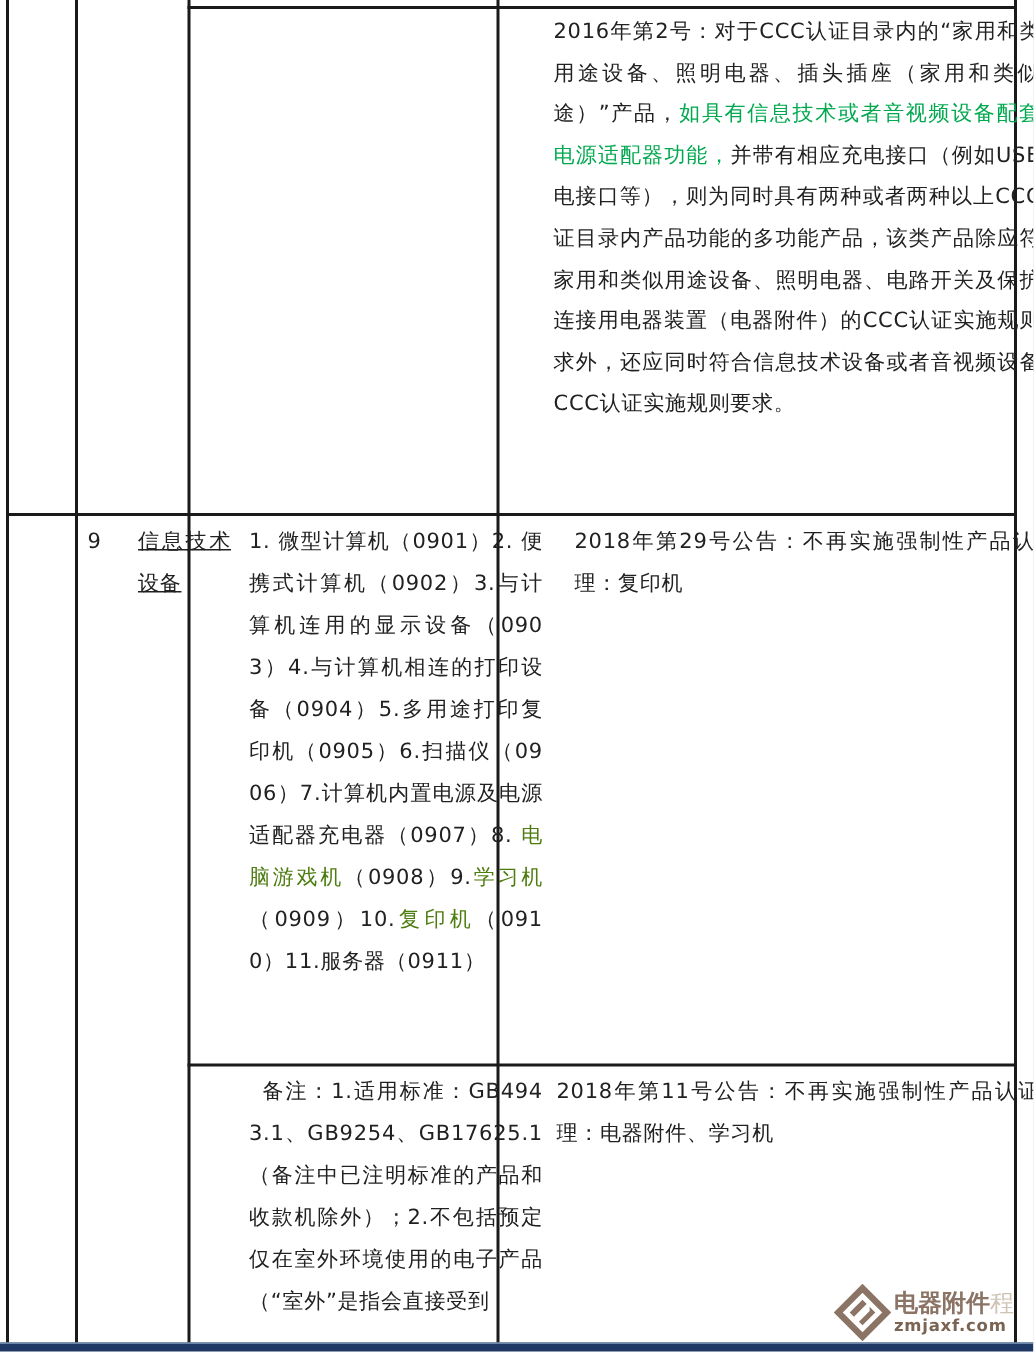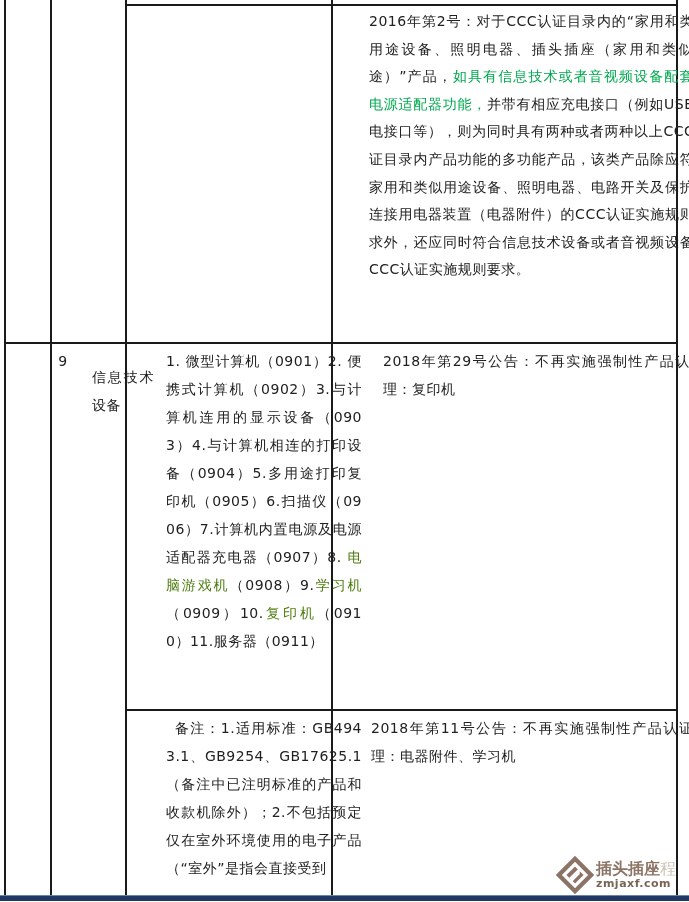--- a/index.html
+++ b/index.html
@@ -28,21 +28,21 @@
     position:absolute;
     font-size:14px;
     line-height:28px;
     letter-spacing:0.5px;
     text-align:justify;
     word-break:break-all;
     margin-left:36px;
   }
   .cell-2016{left:333px;top:8px;width:340px;line-height:27.6px;}
   .cell-num{left:6px;top:347px;width:42px;text-align:center;}
-  .cell-cat{left:56px;top:363px;width:62px;}
+  .cell-cat{left:56px;top:347px;width:62px;text-decoration:underline;}
   .cell-products{left:130px;top:347px;width:196px;}
   .cell-a29{left:347px;top:347px;width:338px;}
   .cell-remark{left:130px;top:714px;width:196px;text-indent:9px;}
   .cell-a11{left:335px;top:714px;width:338px;}
 
   .txt-green{color:#00a94f;}
   .txt-red{color:#4d7c0f;}
 
   
   .bottom-bar{
@@ -104,21 +104,21 @@
   </div>
 
   <div class="watermark">
     <svg class="wm-icon" viewBox="0 0 40 40">
       <path d="M20 3 L37 20 L20 37 L3 20 Z" fill="none" stroke="#8b7465" stroke-width="4.5"></path>
       <path d="M20 11 L29 20 L20 29 L11 20 Z" fill="#8b7465"></path>
       <path d="M14 23 L25 12 L25 19 L17 27 Z" fill="#ffffff"></path>
     </svg>
     <div class="wm-text">
       <div class="wm-brand-row">
-        <span>插头插座</span><span class="wm-brand-faded">程</span>
+        <span>电器附件</span><span class="wm-brand-faded">程</span>
       </div>
       <div class="wm-domain">zmjaxf.com</div>
     </div>
   </div>
 
   <div class="bottom-bar"></div>
 
 </div>
 
 </body></html>

